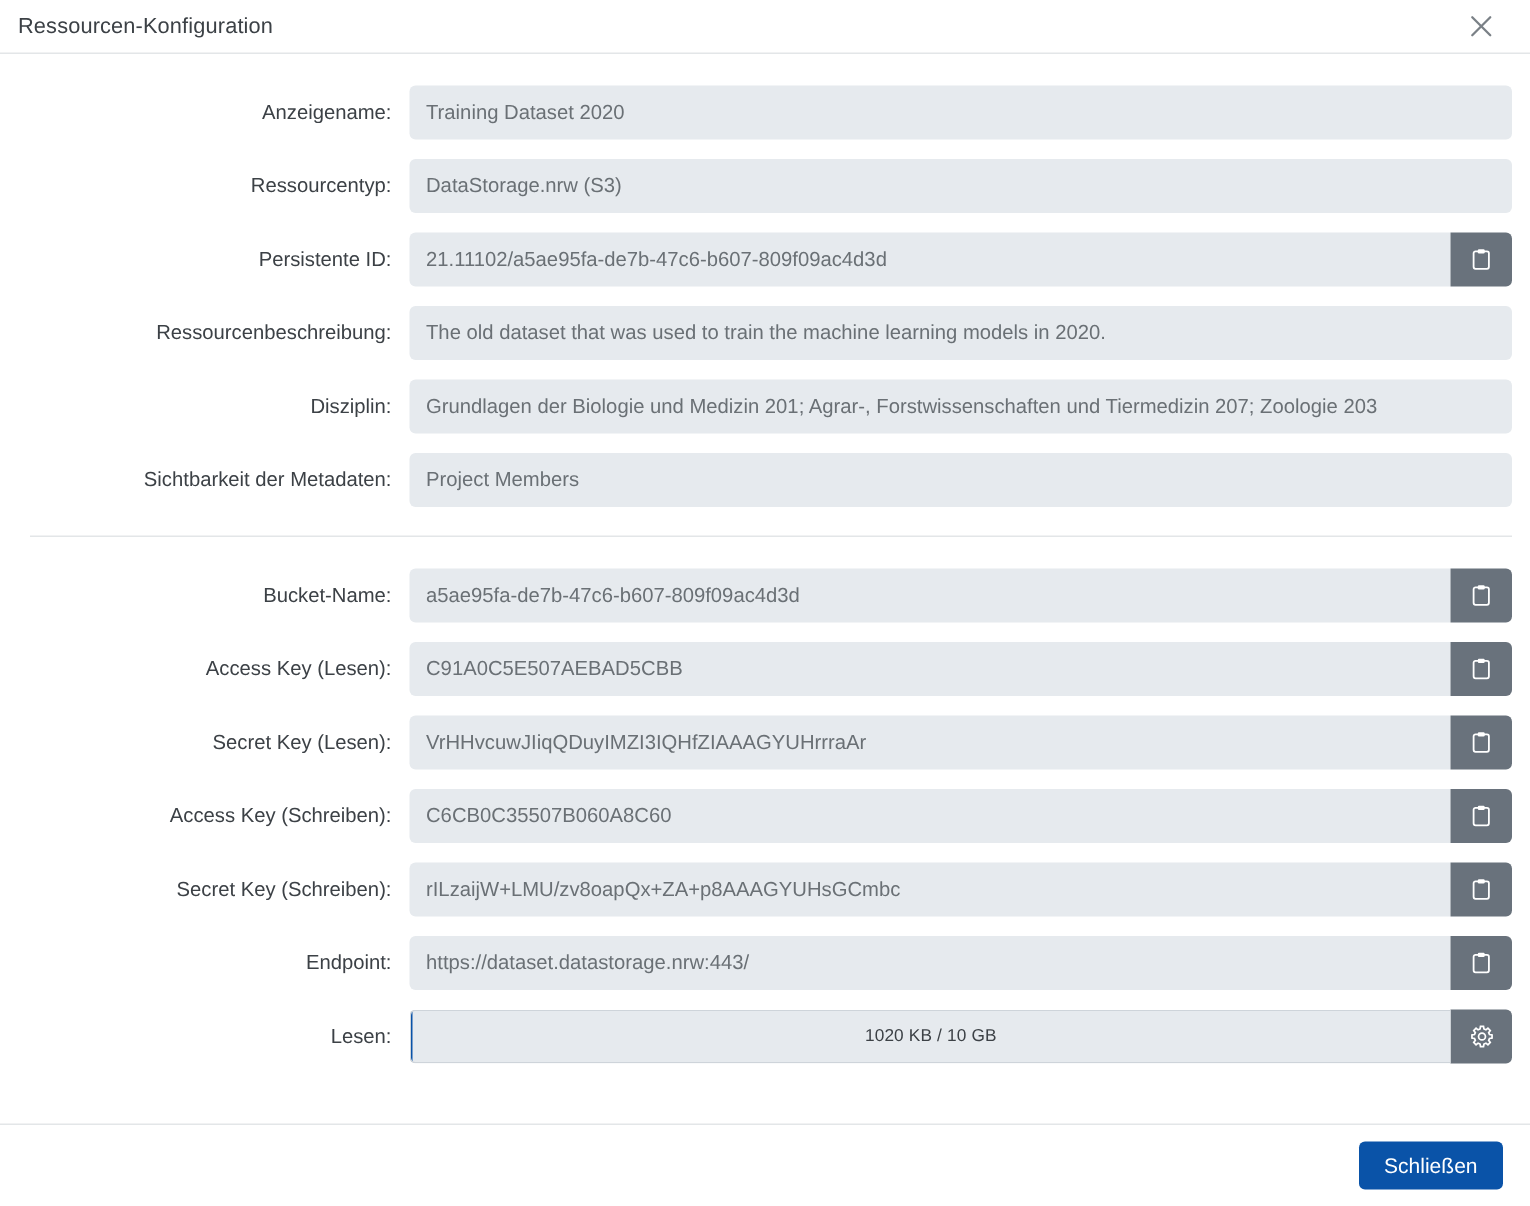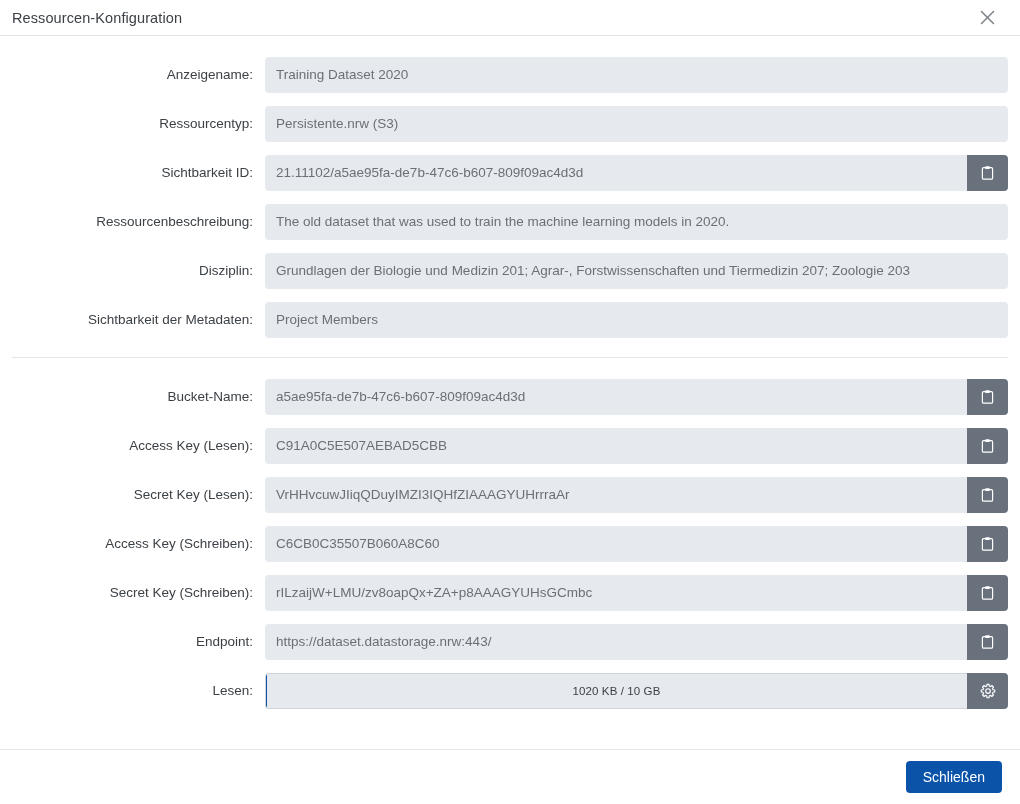--- a/index.html
+++ b/index.html
@@ -41,21 +41,21 @@
     justify-content: center;
     cursor: pointer;
     background: transparent;
     border: none;
     padding: 0;
   }
   .close-btn svg { display: block; }
 
   
   .modal-body {
-    padding: 14px 12px 0 12px;
+    padding: 14px 12px 0 20px;
     box-sizing: border-box;
     height: 700px;
   }
 
   .form-row {
     display: flex;
     align-items: center;
     height: 49px;
   }
   .form-label {
@@ -193,26 +193,26 @@
     <div class="form-row">
       <div class="form-label">Anzeigename:</div>
       <div class="field-wrap">
         <div class="field">Training Dataset 2020</div>
       </div>
     </div>
 
     <div class="form-row">
       <div class="form-label">Ressourcentyp:</div>
       <div class="field-wrap">
-        <div class="field">Persistente.nrw (S3)</div>
-      </div>
-    </div>
-
-    <div class="form-row">
-      <div class="form-label">Sichtbarkeit ID:</div>
+        <div class="field">DataStorage.nrw (S3)</div>
+      </div>
+    </div>
+
+    <div class="form-row">
+      <div class="form-label">Persistente ID:</div>
       <div class="field-wrap">
         <div class="field has-addon">21.11102/a5ae95fa-de7b-47c6-b607-809f09ac4d3d</div>
         <button class="addon-btn">
           <span>
             <svg width="15" height="16" viewBox="0 0 15 16" fill="none" stroke="#ffffff" stroke-width="1.2">
               <rect x="2.4" y="2.6" width="10.2" height="11.6" rx="1.3"></rect>
               <rect x="5.2" y="1.2" width="4.6" height="2.8" rx="0.8" fill="#ffffff" stroke="none"></rect>
             </svg>
           </span>
         </button>

